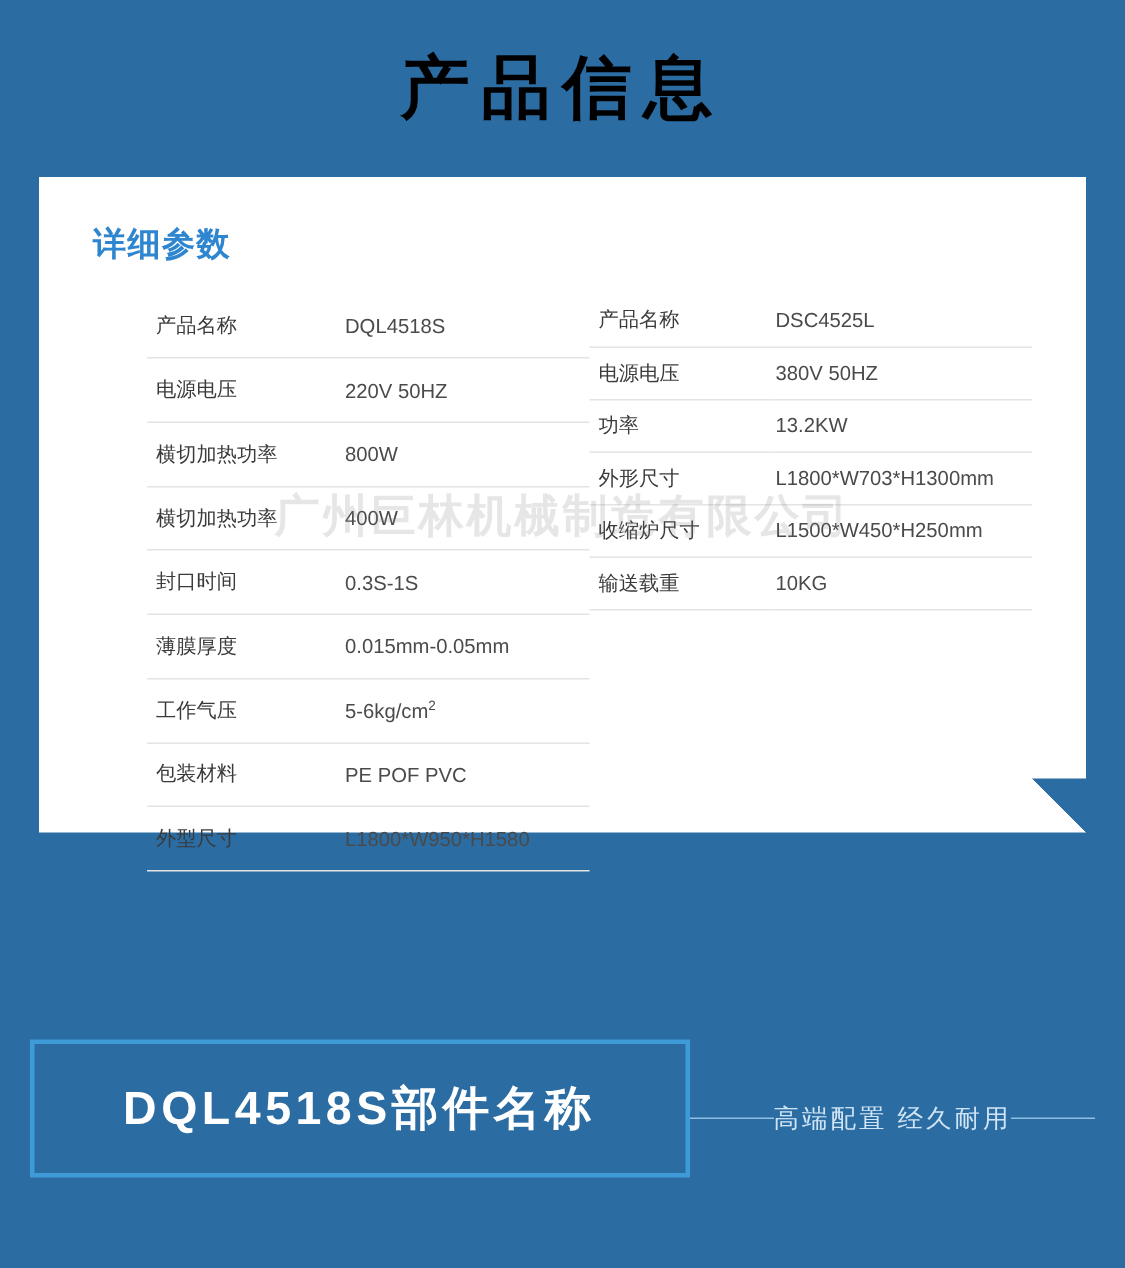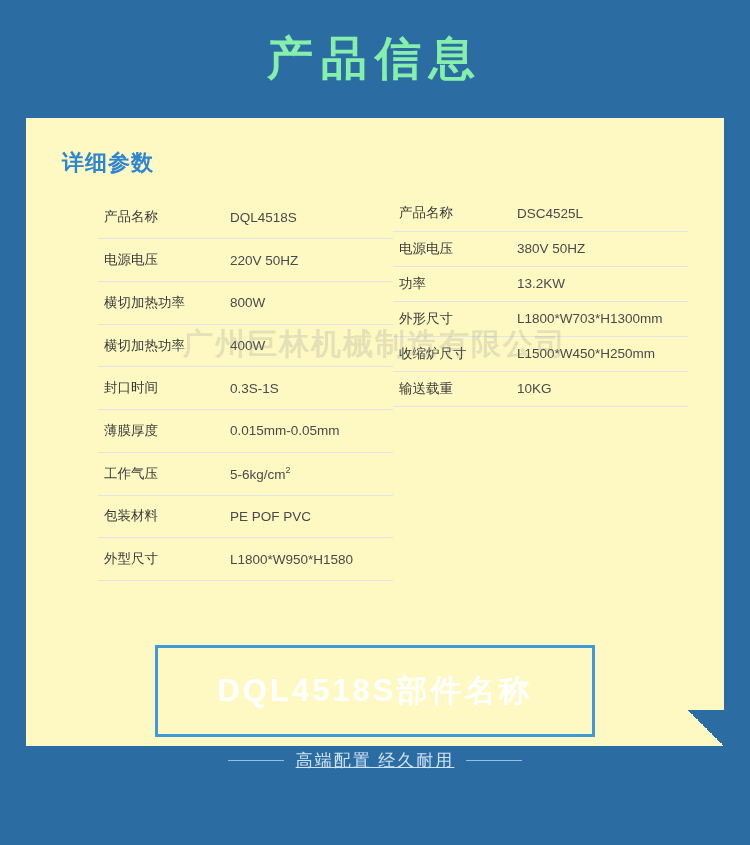--- a/index.html
+++ b/index.html
@@ -17,31 +17,31 @@
     background: #2b6ca3;
   }
   
   .header {
     height: 118px;
     display: flex;
     align-items: center;
     justify-content: center;
   }
   .header-title {
-    color: #86efac;
+    color: #000000;
     font-size: 46px;
     font-weight: bold;
     letter-spacing: 8px;
   }
   
   .card-wrap {
     position: relative;
     margin: 0 26px;
-    height: 628px;
-    background: #fef9c3;
+    height: 437px;
+    background: #ffffff;
     box-shadow: 0 0 0 0 rgba(0,0,0,0);
   }
   
   .card-wrap::after {
     content: "";
     position: absolute;
     right: 0;
     bottom: 0;
     width: 36px;
     height: 36px;
@@ -108,47 +108,47 @@
     white-space: nowrap;
   }
   
   .footer {
     position: absolute;
     left: 0;
     right: 0;
     bottom: 0;
     height: 200px;
     display: flex;
-    flex-direction: column;
-    align-items: center;
+    flex-direction: row;
+    align-items: center;
+    justify-content: center;
   }
   .footer-box {
     width: 440px;
     height: 92px;
     border: 3px solid #3f9ad8;
     display: flex;
     align-items: center;
     justify-content: center;
     margin-bottom: 12px;
   }
   .footer-title {
     color: #ffffff;
     font-size: 31px;
     font-weight: bold;
     letter-spacing: 3px;
     white-space: nowrap;
   }
   .footer-sub {
     display: flex;
     align-items: center;
-    gap: 12px;
+    gap: 0;
     color: #cfe4f5;
     font-size: 17px;
     letter-spacing: 2px;
-    text-decoration: underline;
   }
   .rule {
     display: block;
     width: 56px;
     height: 1px;
     background: #8fc0e4;
   }
 </style>
 </head>
 <body>

